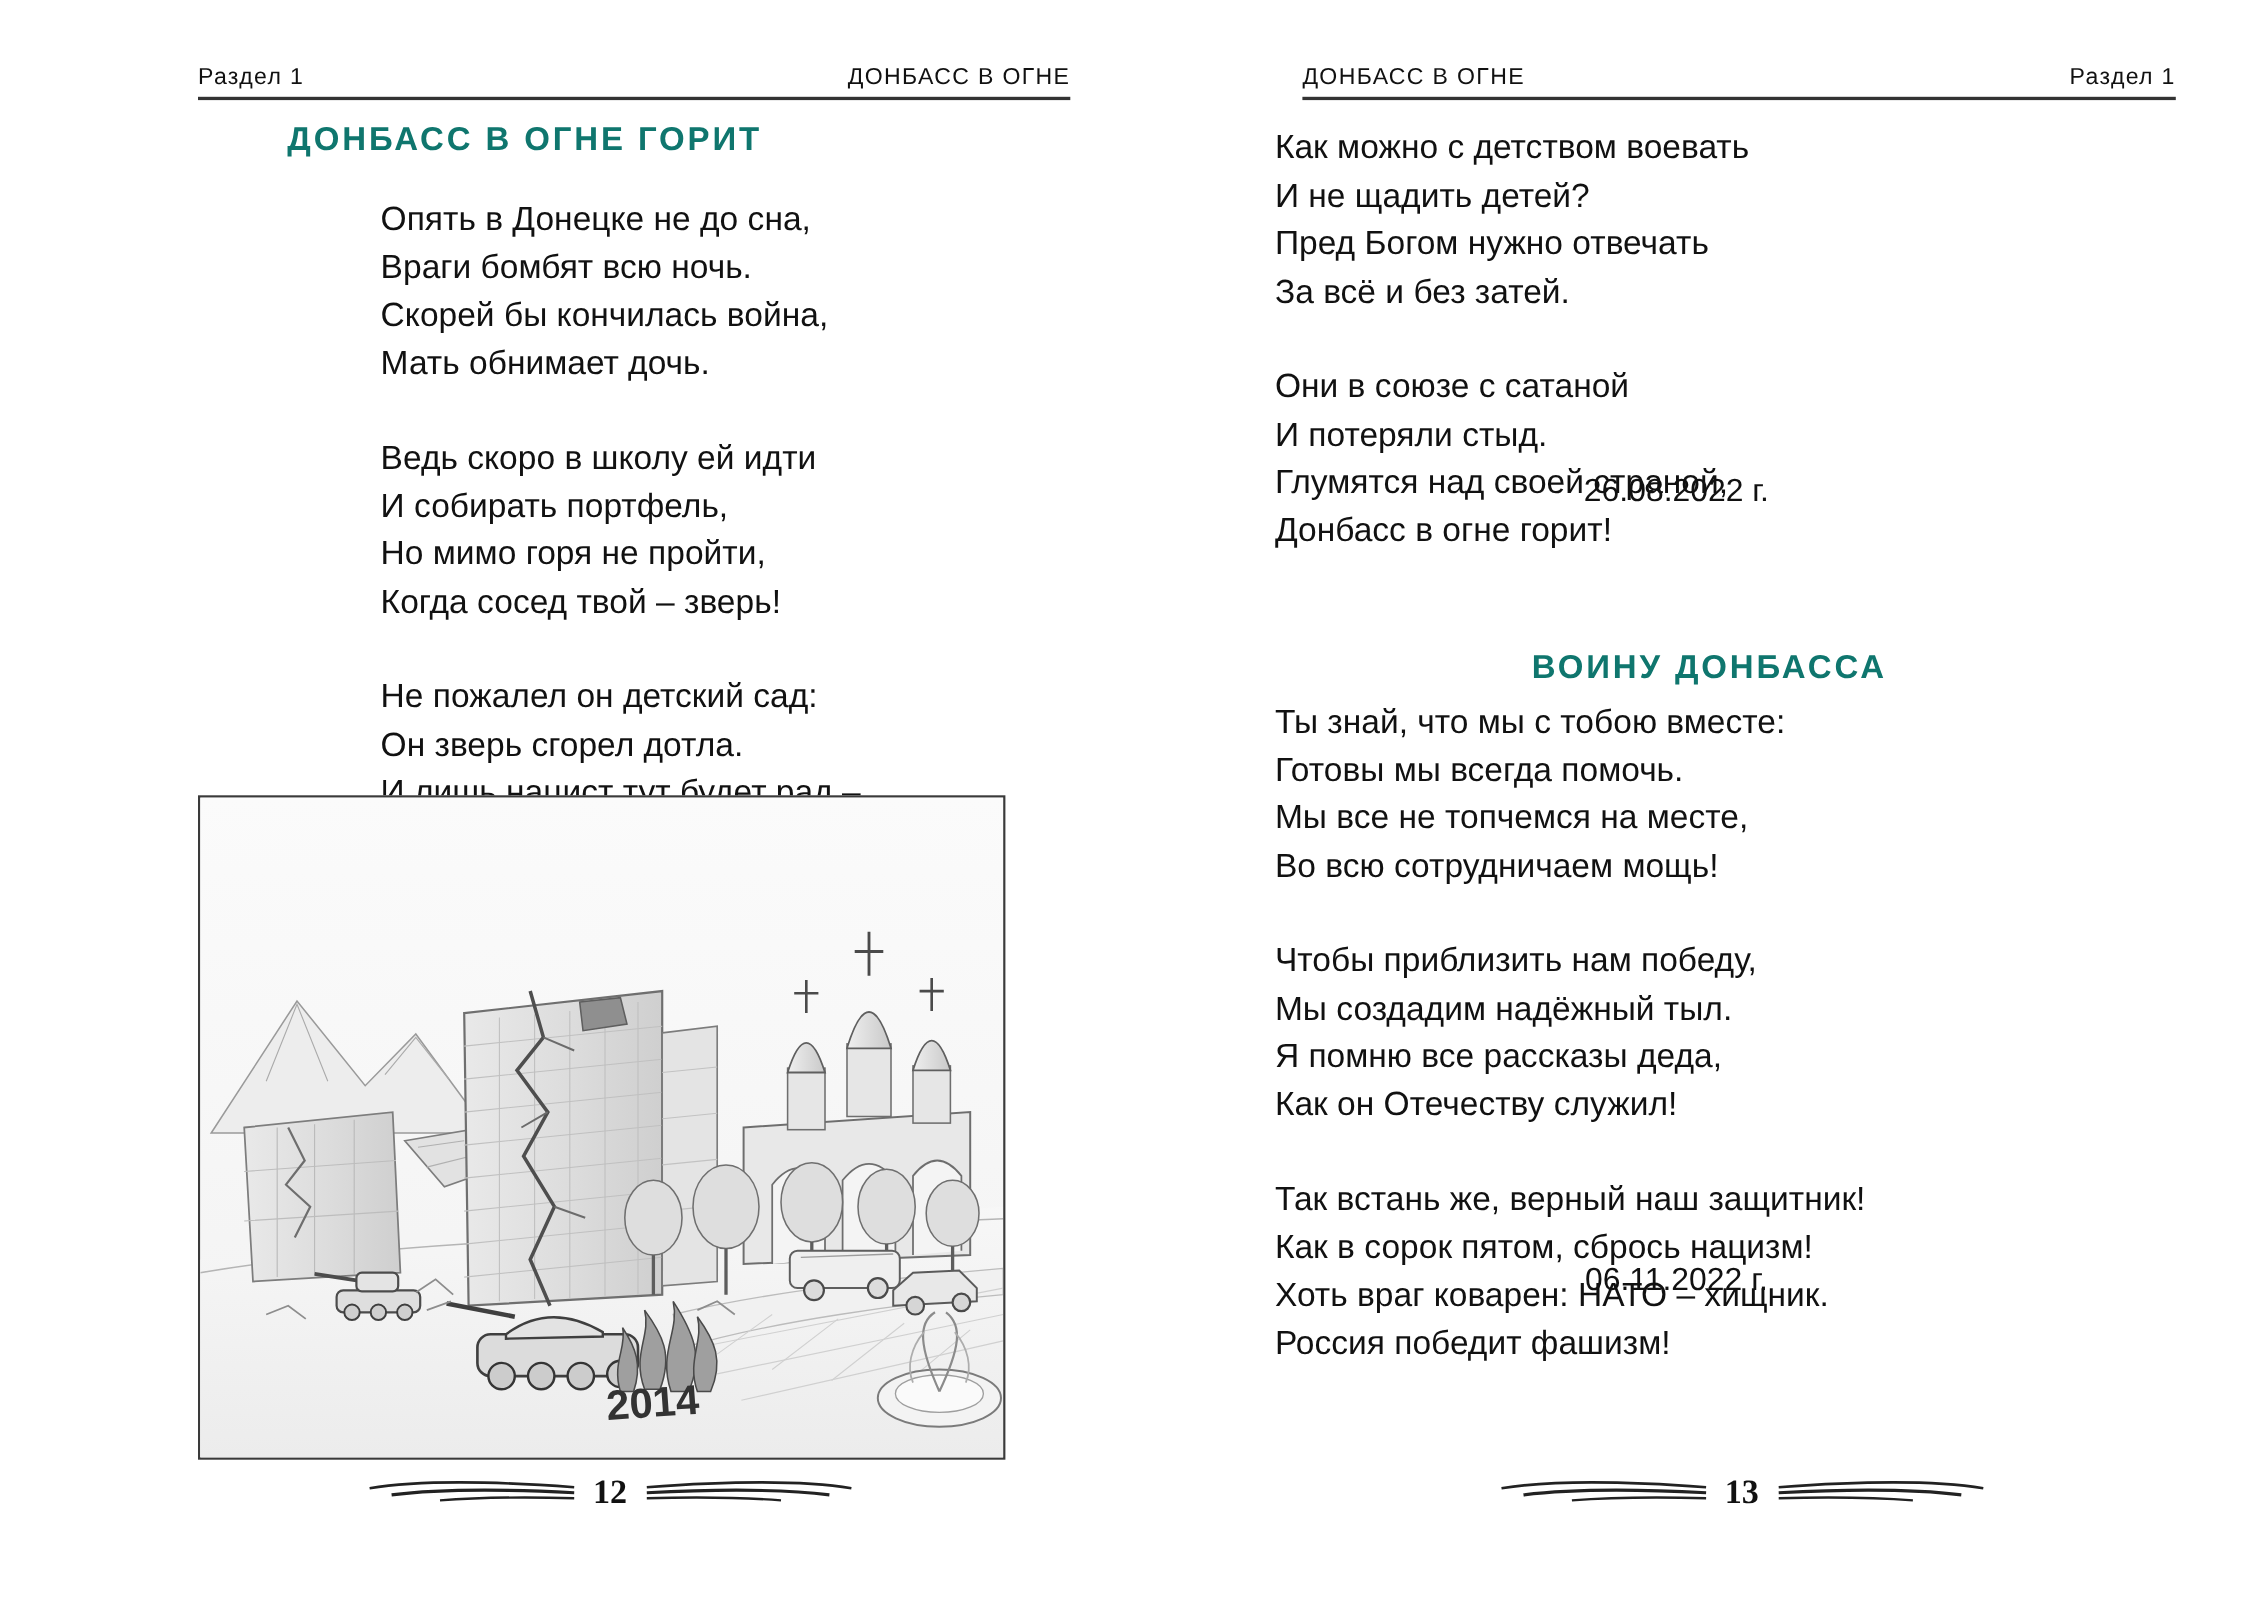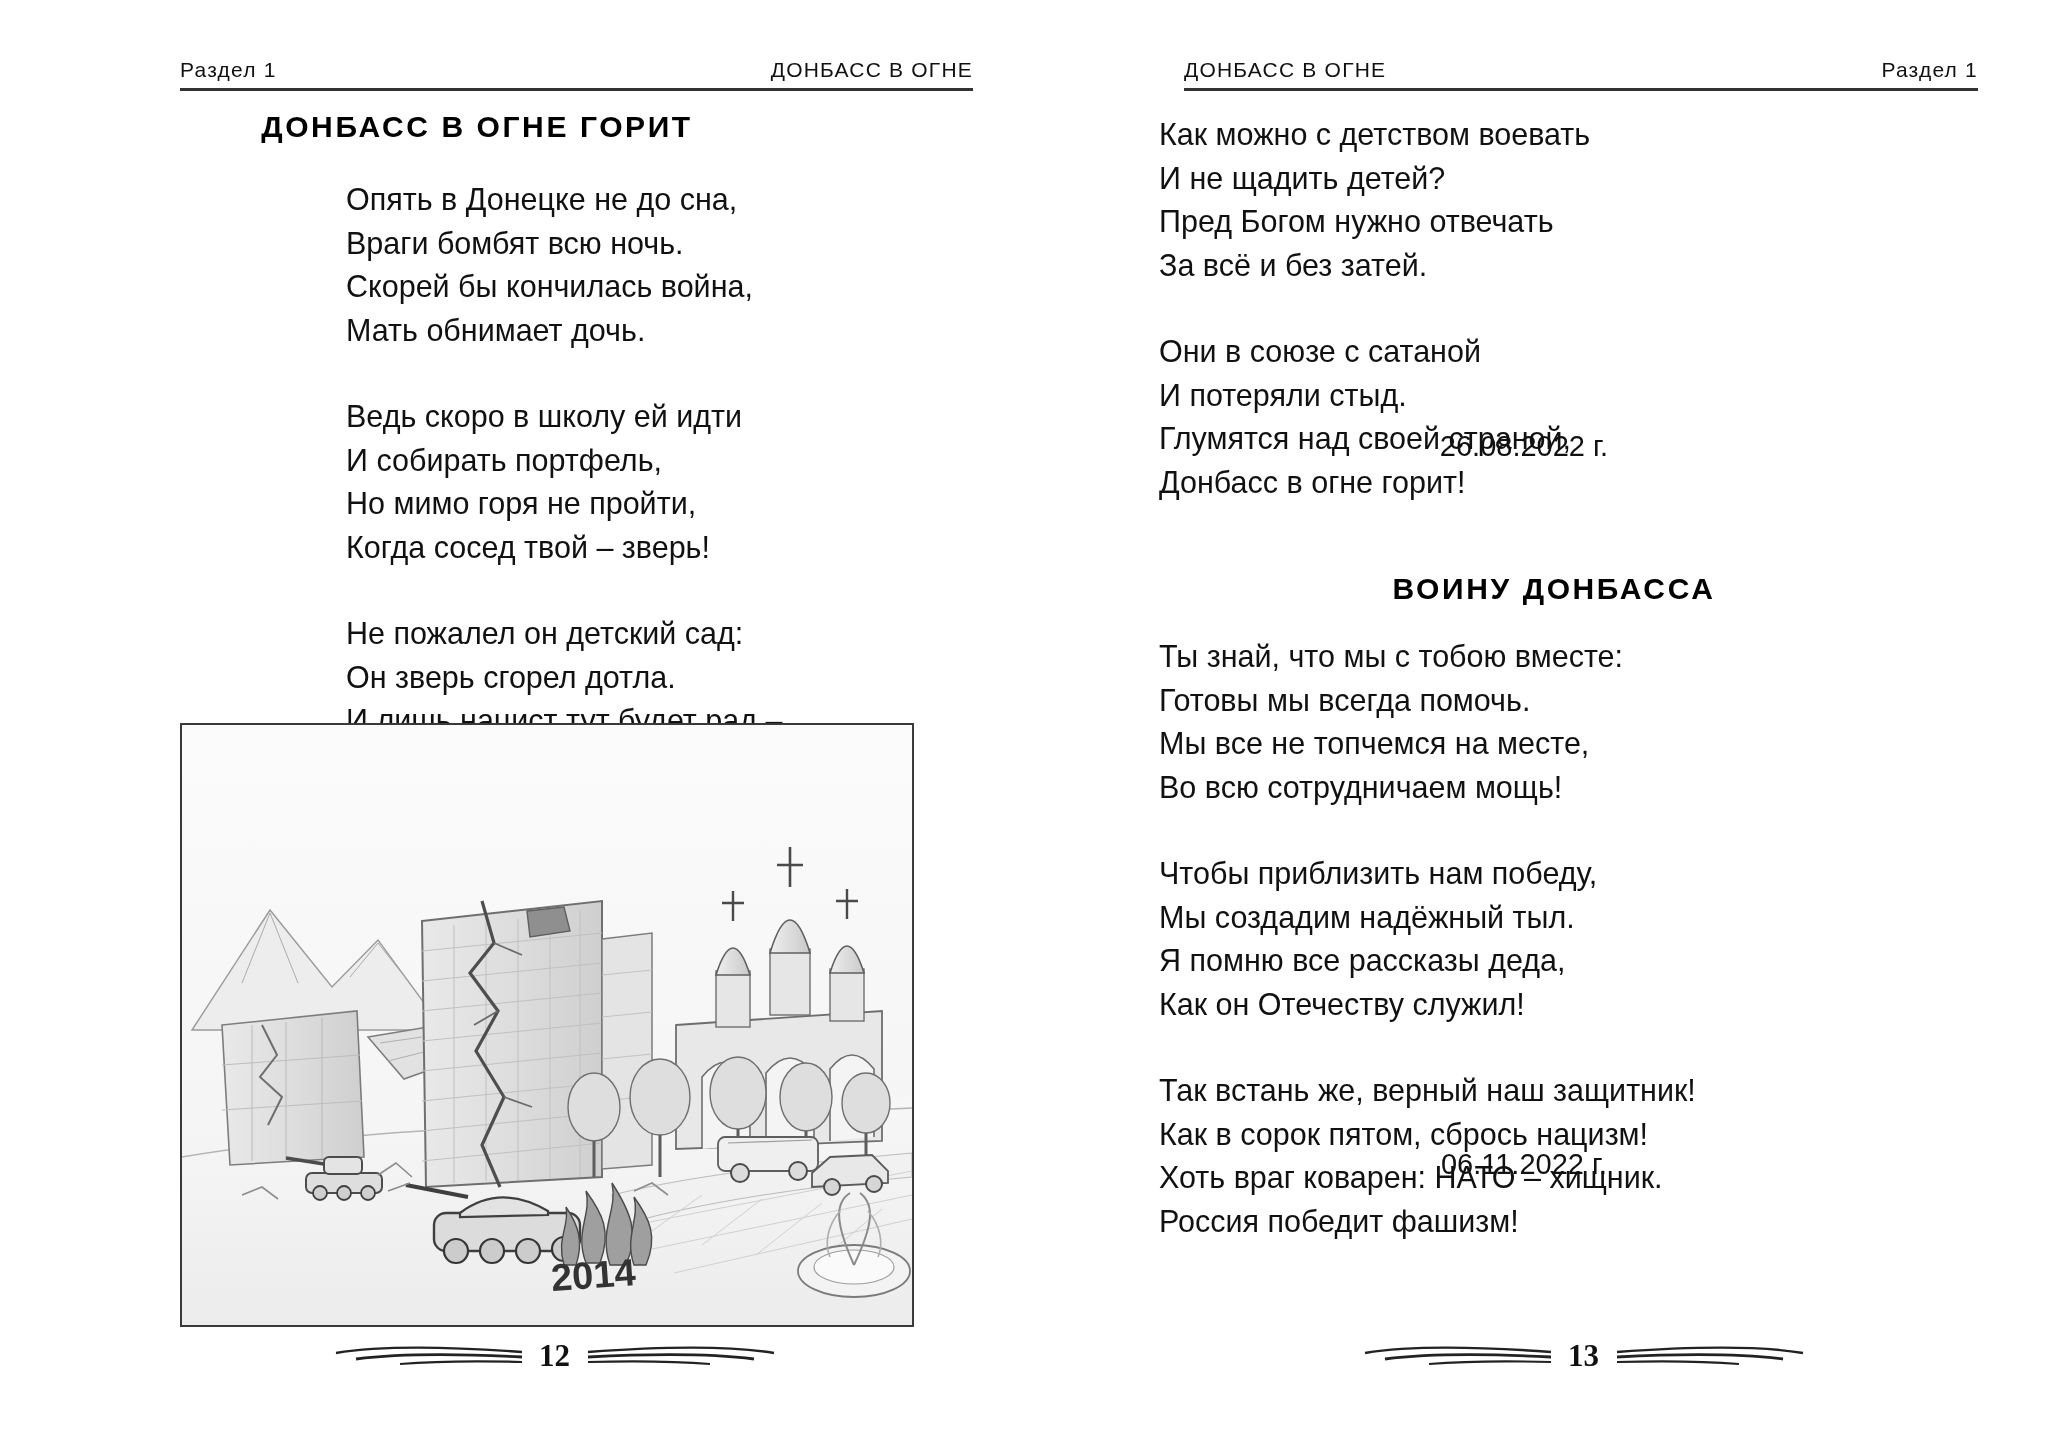--- a/index.html
+++ b/index.html
@@ -55,21 +55,21 @@
   }
   .page-left .runhead-rule { left: 140px; right: 96px; }
   .page-right .runhead-rule { left: 115px; right: 120px; }
 
   
   .poem-title {
     font-size: 30px;
     font-weight: bold;
     letter-spacing: 2.6px;
     text-align: center;
-    color: #000000;
+    color: #0f766e;
   }
   .poem-body {
     font-size: 30.5px;
     line-height: 43.5px;
     color: #111;
     white-space: pre;
   }
   .stanza { margin-bottom: 43px; }
   .poem-date {
     font-size: 29px;
@@ -90,21 +90,21 @@
     height: 600px;
     border: 2px solid #3a3a3a;
     background: #fdfdfd;
     overflow: hidden;
   }
   .illo svg { display: block; width: 100%; height: 100%; }
 
   
   .rp-body1 { position: absolute; left: 90px; top: 113px; }
   .rp-date1 { position: absolute; left: 90px; width: 730px; top: 430px; }
-  .rp-title2 { position: absolute; left: 90px; width: 790px; top: 572px; }
+  .rp-title2 { position: absolute; left: 90px; width: 790px; top: 590px; }
   .rp-body2 { position: absolute; left: 90px; top: 635px; }
   .rp-date2 { position: absolute; left: 90px; width: 730px; top: 1148px; }
 
   
   .folio {
     position: absolute;
     bottom: 80px;
     left: 0; right: 0;
     display: flex;
     align-items: center;

